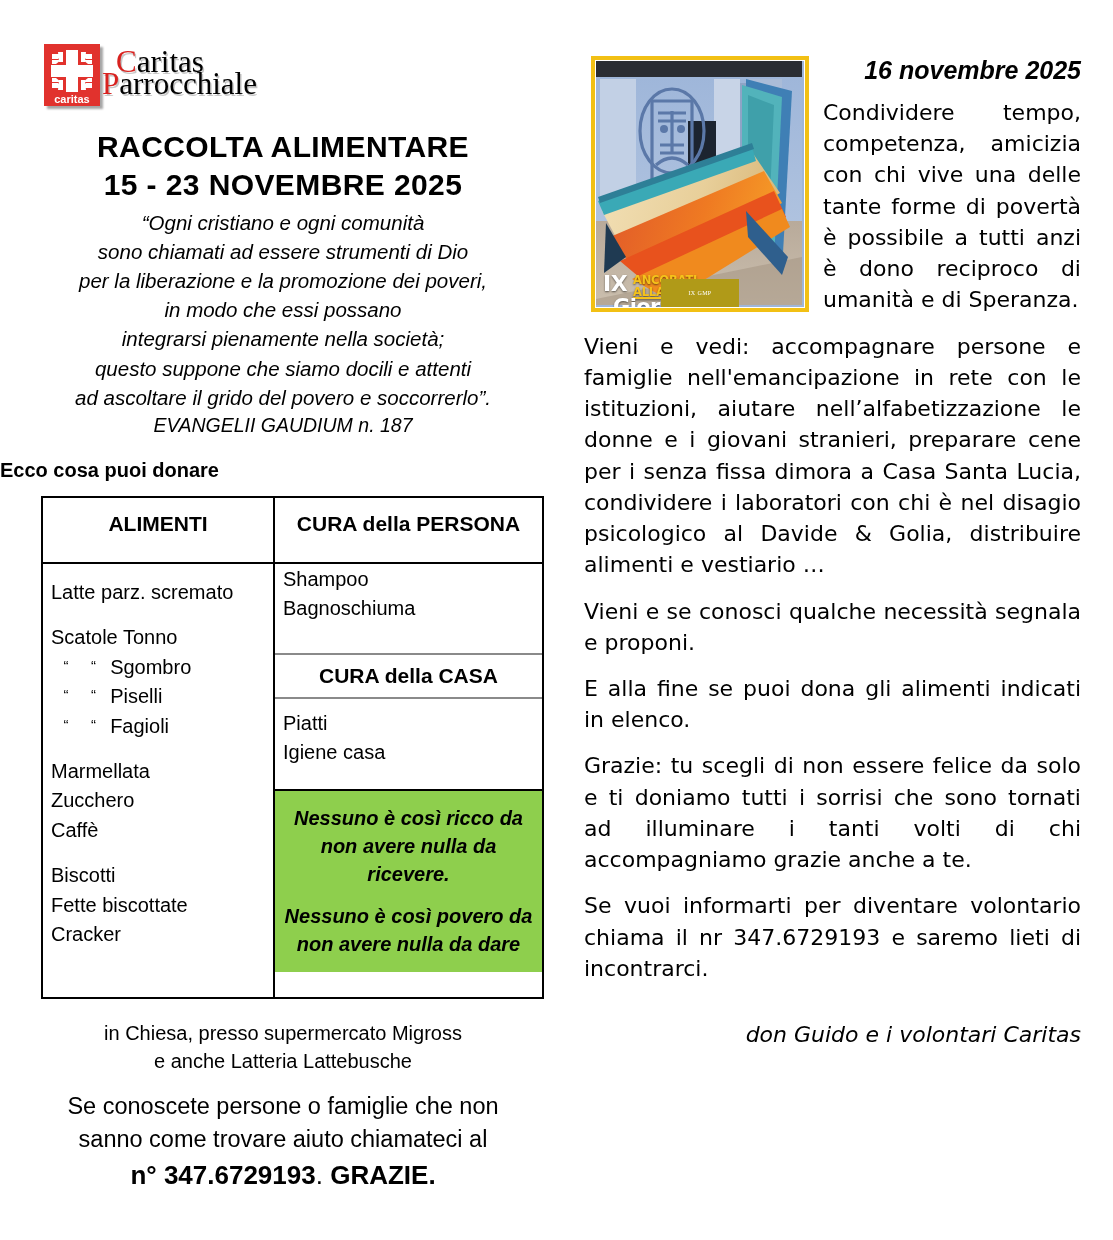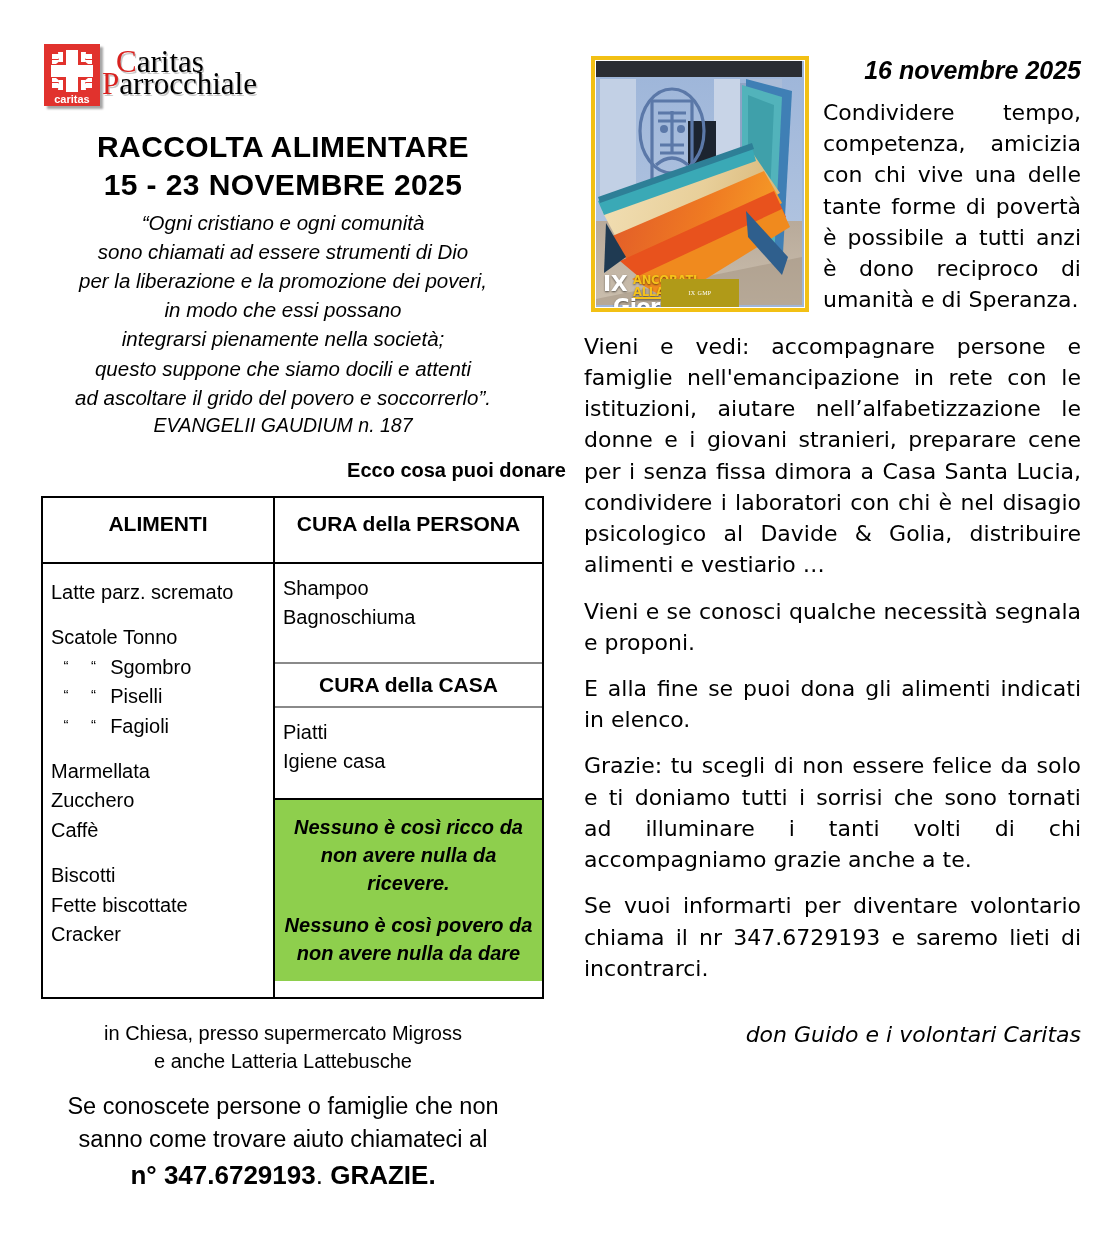--- a/index.html
+++ b/index.html
@@ -91,21 +91,21 @@
   .quote-src {
     font-style: italic;
     font-size: 19.5px;
   }
 
   .ecco {
     position: absolute;
     left: 0;
     top: 459px;
     width: 566px;
-    text-align: right;
+    text-align: left;
     font-weight: bold;
     font-size: 20px;
   }
 
   
   .donate-table {
     position: absolute;
     left: 41px;
     top: 496px;
     width: 503px;
@@ -151,21 +151,21 @@
 
   .subhdr {
     text-align: center;
     font-weight: bold;
     font-size: 21px;
     padding: 9px 4px;
     border-top: 2.5px solid #8a8a8a;
     border-bottom: 2.5px solid #8a8a8a;
     box-sizing: border-box;
   }
-  .cura-persona-items { padding: 10px 0 14px 8px; font-size: 20px; line-height: 1.44; min-height: 74px; }
+  .cura-persona-items { padding: 1px 0 14px 8px; font-size: 20px; line-height: 1.44; min-height: 74px; }
   .cura-casa-items { padding: 10px 0 14px 8px; font-size: 20px; line-height: 1.44; min-height: 66px; }
 
   .green-cell {
     background: #8ecf4d;
     border-top: 2.5px solid #000;
     text-align: center;
     font-style: italic;
     font-weight: bold;
     font-size: 20px;
     line-height: 1.4;

